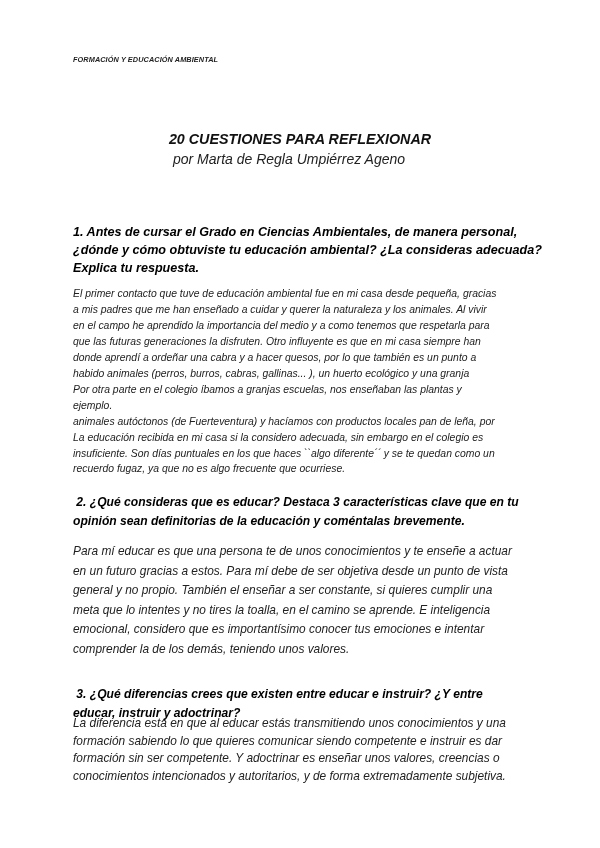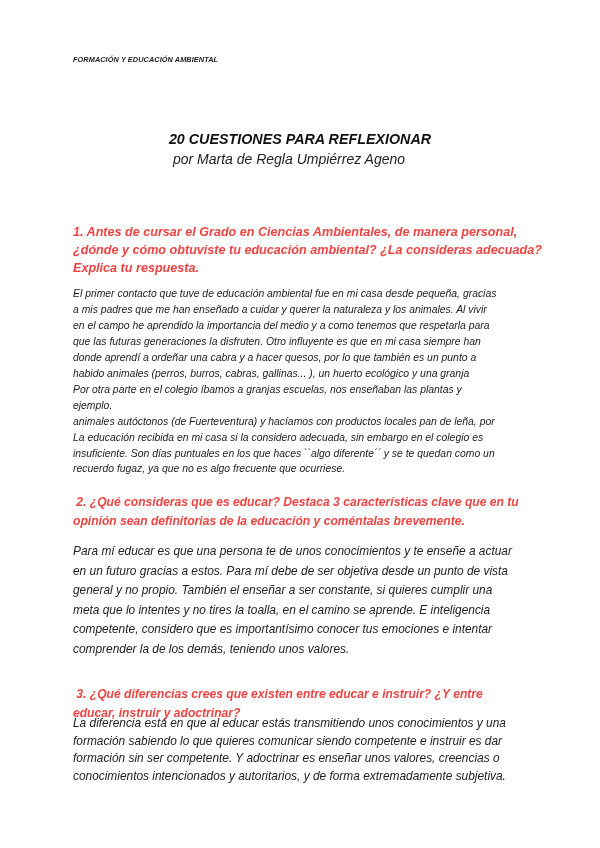--- a/index.html
+++ b/index.html
@@ -3,21 +3,21 @@
 <meta charset="utf-8">
 <style>
   html, body { margin: 0; padding: 0; background: #ffffff; }
   body { width: 600px; height: 848px; position: relative; overflow: hidden; font-family: "Liberation Sans", sans-serif; color: #1a1a1a; }
   .page { position: absolute; left: 0; top: 18px; width: 600px; height: 848px; background: #fff; font-style: italic; }
   .header { position: absolute; left: 73px; top: 37px; font-size: 7.3px; font-weight: bold; letter-spacing: 0.1px; color: #222; }
   .title { position: absolute; left: 0; width: 600px; top: 113px; text-align: center; font-size: 14.3px; font-weight: bold; color: #111; }
   .author { position: absolute; left: 0; width: 482px; top: 133px; text-align: center; font-size: 14px; color: #222; margin-left: 48px; }
   .block { position: absolute; left: 73px; width: 470px; }
   .line { white-space: nowrap; display: block; }
-  .q-head { font-weight: bold; color: #ef4444; }
+  .q-head { font-weight: bold; color: #000000; }
   .q1-head { top: 205px; font-size: 12.6px; line-height: 18.2px; }
   .q1-body { top: 268px; font-size: 10.4px; line-height: 15.95px; color: #222; }
   .q2-head { top: 475px; font-size: 12.1px; line-height: 18.5px; }
   .q2-body { top: 524px; font-size: 11.9px; line-height: 19.6px; color: #222; }
   .q3-head { top: 650px; font-size: 12.1px; line-height: 18.5px; }
   .q3-body { top: 697px; font-size: 11.9px; line-height: 17.7px; color: #222; }
 </style>
 </head>
 <body>
 
@@ -50,21 +50,21 @@
 
   <div class="block q-head q2-head">
     <span class="line" style="white-space:pre;"> 2. ¿Qué consideras que es educar? Destaca 3 características clave que en tu</span>
     <span class="line">opinión sean definitorias de la educación y coméntalas brevemente.</span>
   </div>
   <div class="block q2-body">
     <span class="line">Para mí educar es que una persona te de unos conocimientos y te enseñe a actuar</span>
     <span class="line">en un futuro gracias a estos. Para mí debe de ser objetiva desde un punto de vista</span>
     <span class="line">general y no propio. También el enseñar a ser constante, si quieres cumplir una</span>
     <span class="line">meta que lo intentes y no tires la toalla, en el camino se aprende. E inteligencia</span>
-    <span class="line">competente, considero que es importantísimo conocer tus emociones e intentar</span>
+    <span class="line">emocional, considero que es importantísimo conocer tus emociones e intentar</span>
     <span class="line">comprender la de los demás, teniendo unos valores.</span>
   </div>
 
   <div class="block q-head q3-head">
     <span class="line" style="white-space:pre;margin-top:17px;"> 3. ¿Qué diferencias crees que existen entre educar e instruir? ¿Y entre</span>
     <span class="line">educar, instruir y adoctrinar?</span>
   </div>
   <div class="block q3-body">
     <span class="line">La diferencia está en que al educar estás transmitiendo unos conocimientos y una</span>
     <span class="line">formación sabiendo lo que quieres comunicar siendo competente e instruir es dar</span>

